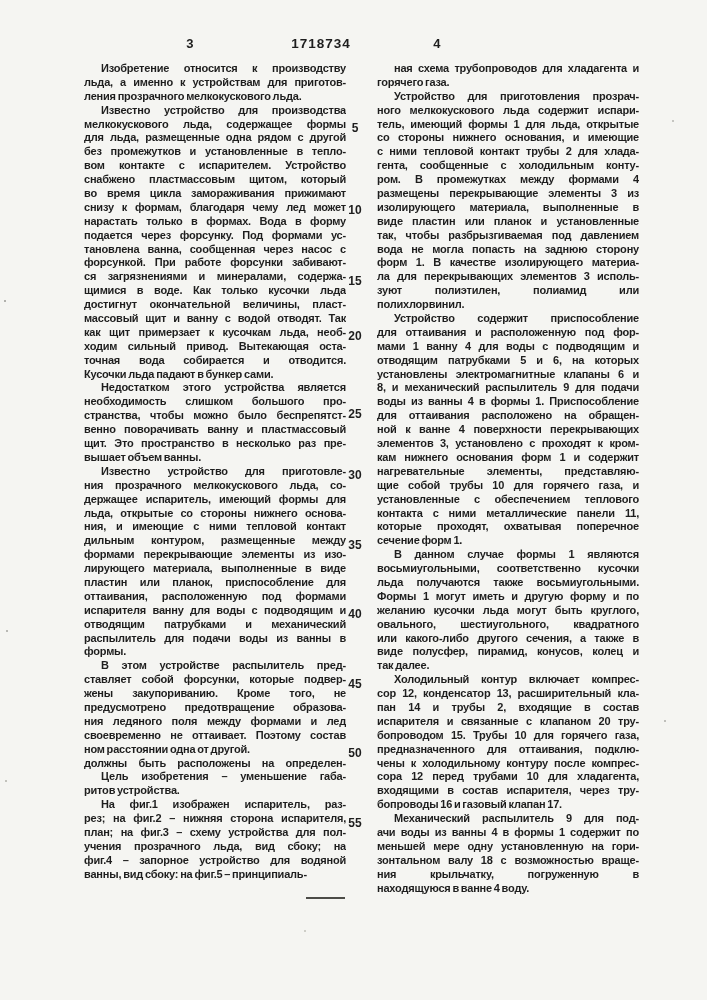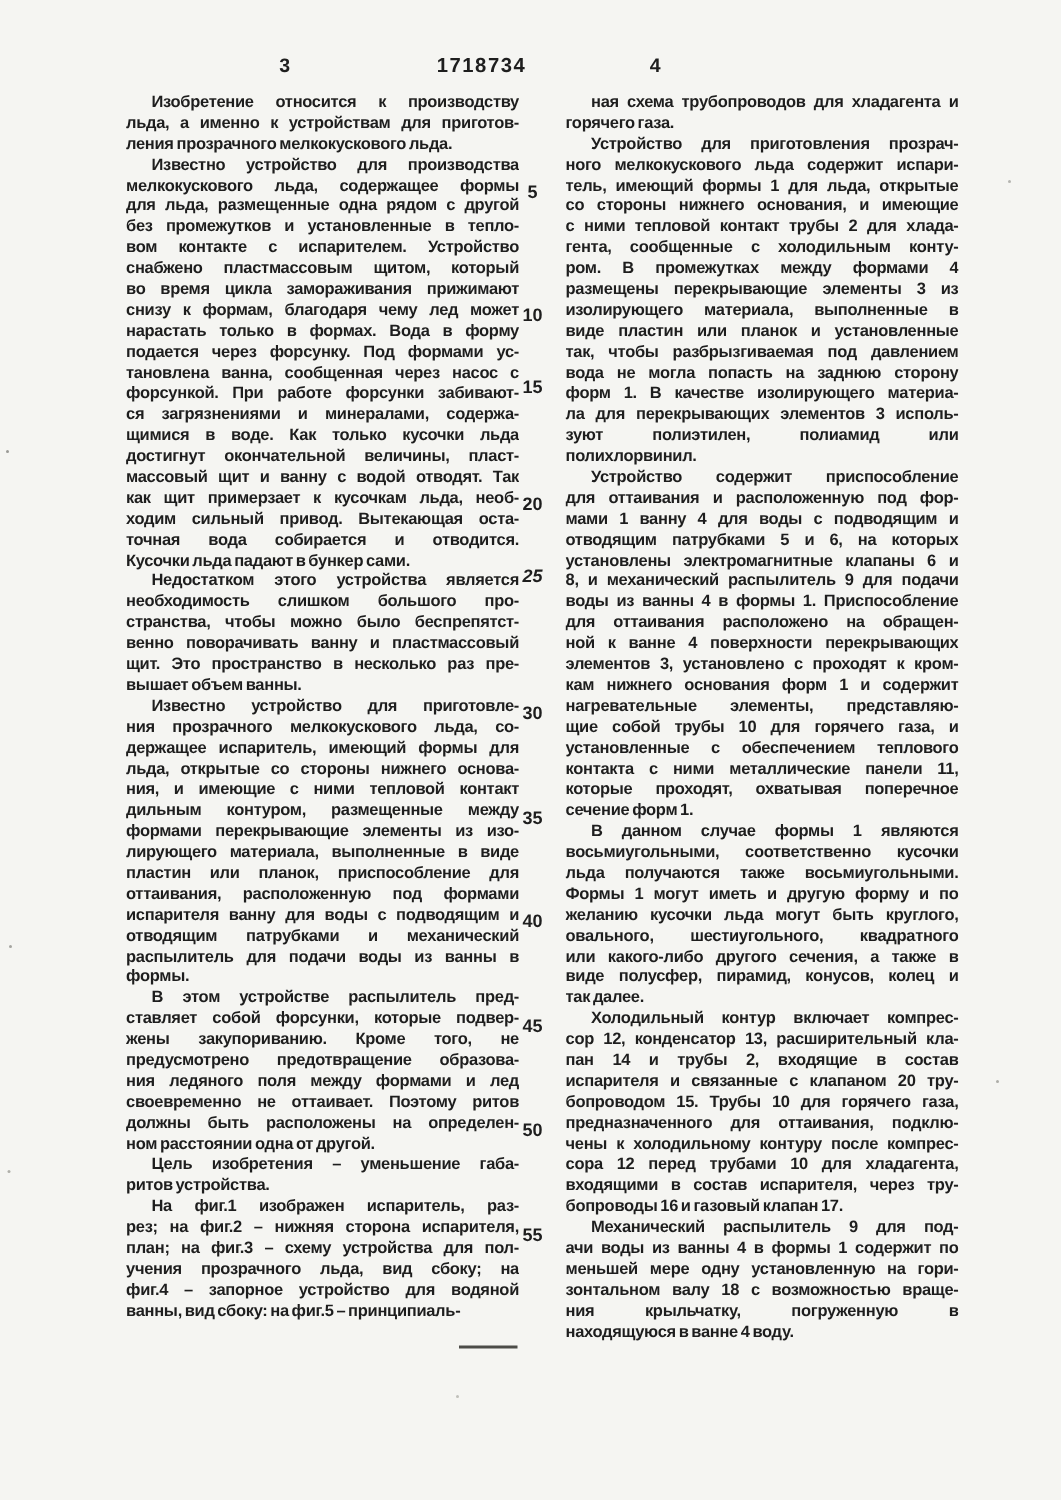--- a/index.html
+++ b/index.html
@@ -149,23 +149,23 @@
       <div class="line">оттаивания, расположенную под формами</div>
       <div class="line">испарителя ванну для воды с подводящим и</div>
       <div class="line">отводящим патрубками и механический</div>
       <div class="line">распылитель для подачи воды из ванны в</div>
       <div class="line p-last">формы.</div>
       <div class="line p-first">В этом устройстве распылитель пред-</div>
       <div class="line">ставляет собой форсунки, которые подвер-</div>
       <div class="line">жены закупориванию. Кроме того, не</div>
       <div class="line">предусмотрено предотвращение образова-</div>
       <div class="line">ния ледяного поля между формами и лед</div>
-      <div class="line">своевременно не оттаивает. Поэтому ритов</div>
+      <div class="line">своевременно не оттаивает. Поэтому состав</div>
+      <div class="line p-last">ном расстоянии одна от другой.</div>
       <div class="line">должны быть расположены на определен-</div>
-      <div class="line p-last">ном расстоянии одна от другой.</div>
       <div class="line p-first">Цель изобретения – уменьшение габа-</div>
       <div class="line p-last">ритов устройства.</div>
       <div class="line p-first">На фиг.1 изображен испаритель, раз-</div>
       <div class="line">рез; на фиг.2 – нижняя сторона испарителя,</div>
       <div class="line">план; на фиг.3 – схему устройства для пол-</div>
       <div class="line">учения прозрачного льда, вид сбоку; на</div>
       <div class="line">фиг.4 – запорное устройство для водяной</div>
       <div class="line p-last">ванны, вид сбоку: на фиг.5 – принципиаль-</div>
     </div>
 
@@ -228,23 +228,23 @@
       <div class="line">ачи воды из ванны 4 в формы 1 содержит по</div>
       <div class="line">меньшей мере одну установленную на гори-</div>
       <div class="line">зонтальном валу 18 с возможностью враще-</div>
       <div class="line">ния крыльчатку, погруженную в</div>
       <div class="line p-last">находящуюся в ванне 4 воду.</div>
     </div>
 
   <div id="gutter">
       <div class="gutter-num" style="top: 121.6px;">5</div>
       <div class="gutter-num" style="top: 204px;">10</div>
-      <div class="gutter-num" style="top: 252px;">15</div>
+      <div class="gutter-num" style="top: 275px;">15</div>
       <div class="gutter-num" style="top: 330.1px;">20</div>
-      <div class="gutter-num" style="top: 378px; font-style: italic;">25</div>
+      <div class="gutter-num" style="top: 408px;">25</div>
       <div class="gutter-num" style="top: 469.1px;">30</div>
       <div class="gutter-num" style="top: 538.6px;">35</div>
       <div class="gutter-num" style="top: 608.1px;">40</div>
       <div class="gutter-num" style="top: 677.6px;">45</div>
       <div class="gutter-num" style="top: 747.1px;">50</div>
       <div class="gutter-num" style="top: 816.6px;">55</div>
     </div>
 
   <div class="dash"></div>
 </div>

